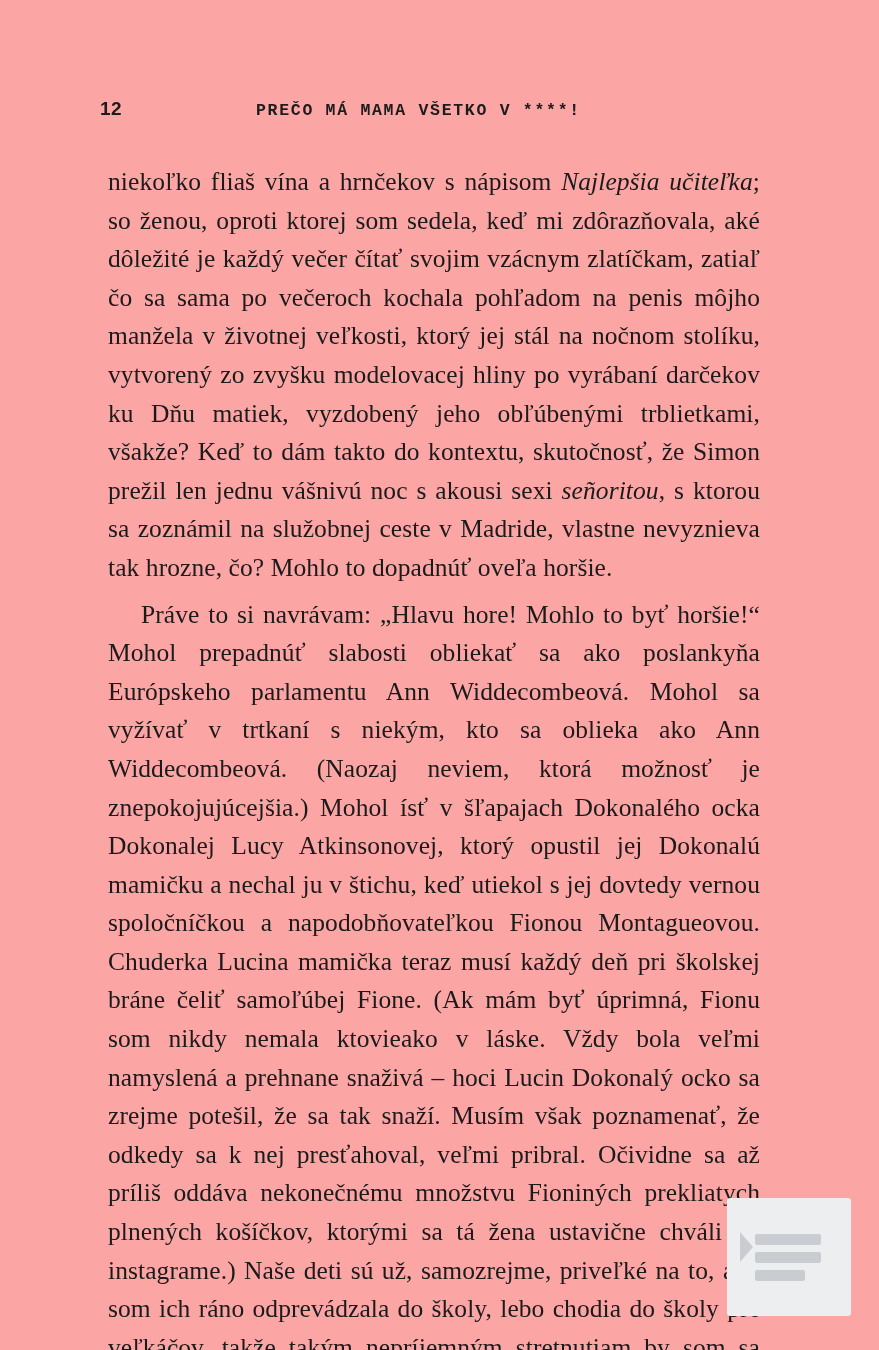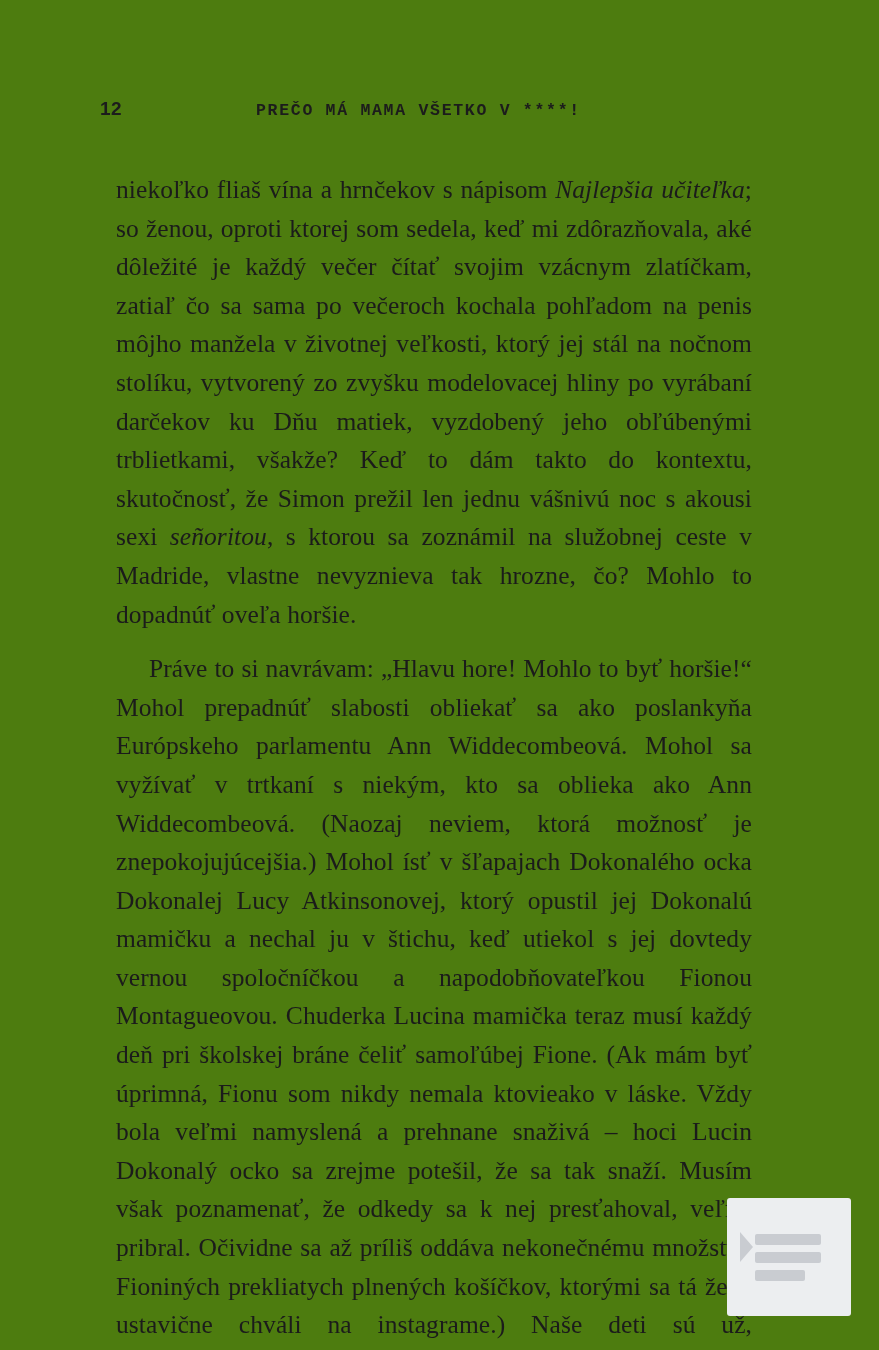--- a/index.html
+++ b/index.html
@@ -11,21 +11,21 @@
     width: 879px;
     height: 1350px;
     position: relative;
     font-family: "Liberation Serif", serif;
     color: #1a1a1a;
     overflow: hidden;
   }
   .page {
     position: absolute;
     inset: 0;
-    background: #4d7c0f;
+    background: #fca5a5;
   }
   .running-head {
     position: absolute;
     left: 100px;
     right: 100px;
     top: 98px;
     height: 26px;
     display: flex;
     align-items: baseline;
   }
@@ -54,21 +54,21 @@
     top: 155px;
     width: 668px;
     font-size: 25.5px;
     line-height: 38.6px;
     text-align: justify;
     text-justify: inter-word;
     color: #1b1b1b;
     letter-spacing: 0.08px;
   }
   .text-block p {
-    margin: 16px;
+    margin: 8px;
   }
   .text-block p.indent {
     text-indent: 33px;
   }
   .text-block i {
     font-style: italic;
   }
   .corner-mark {
     position: absolute;
     right: 28px;

